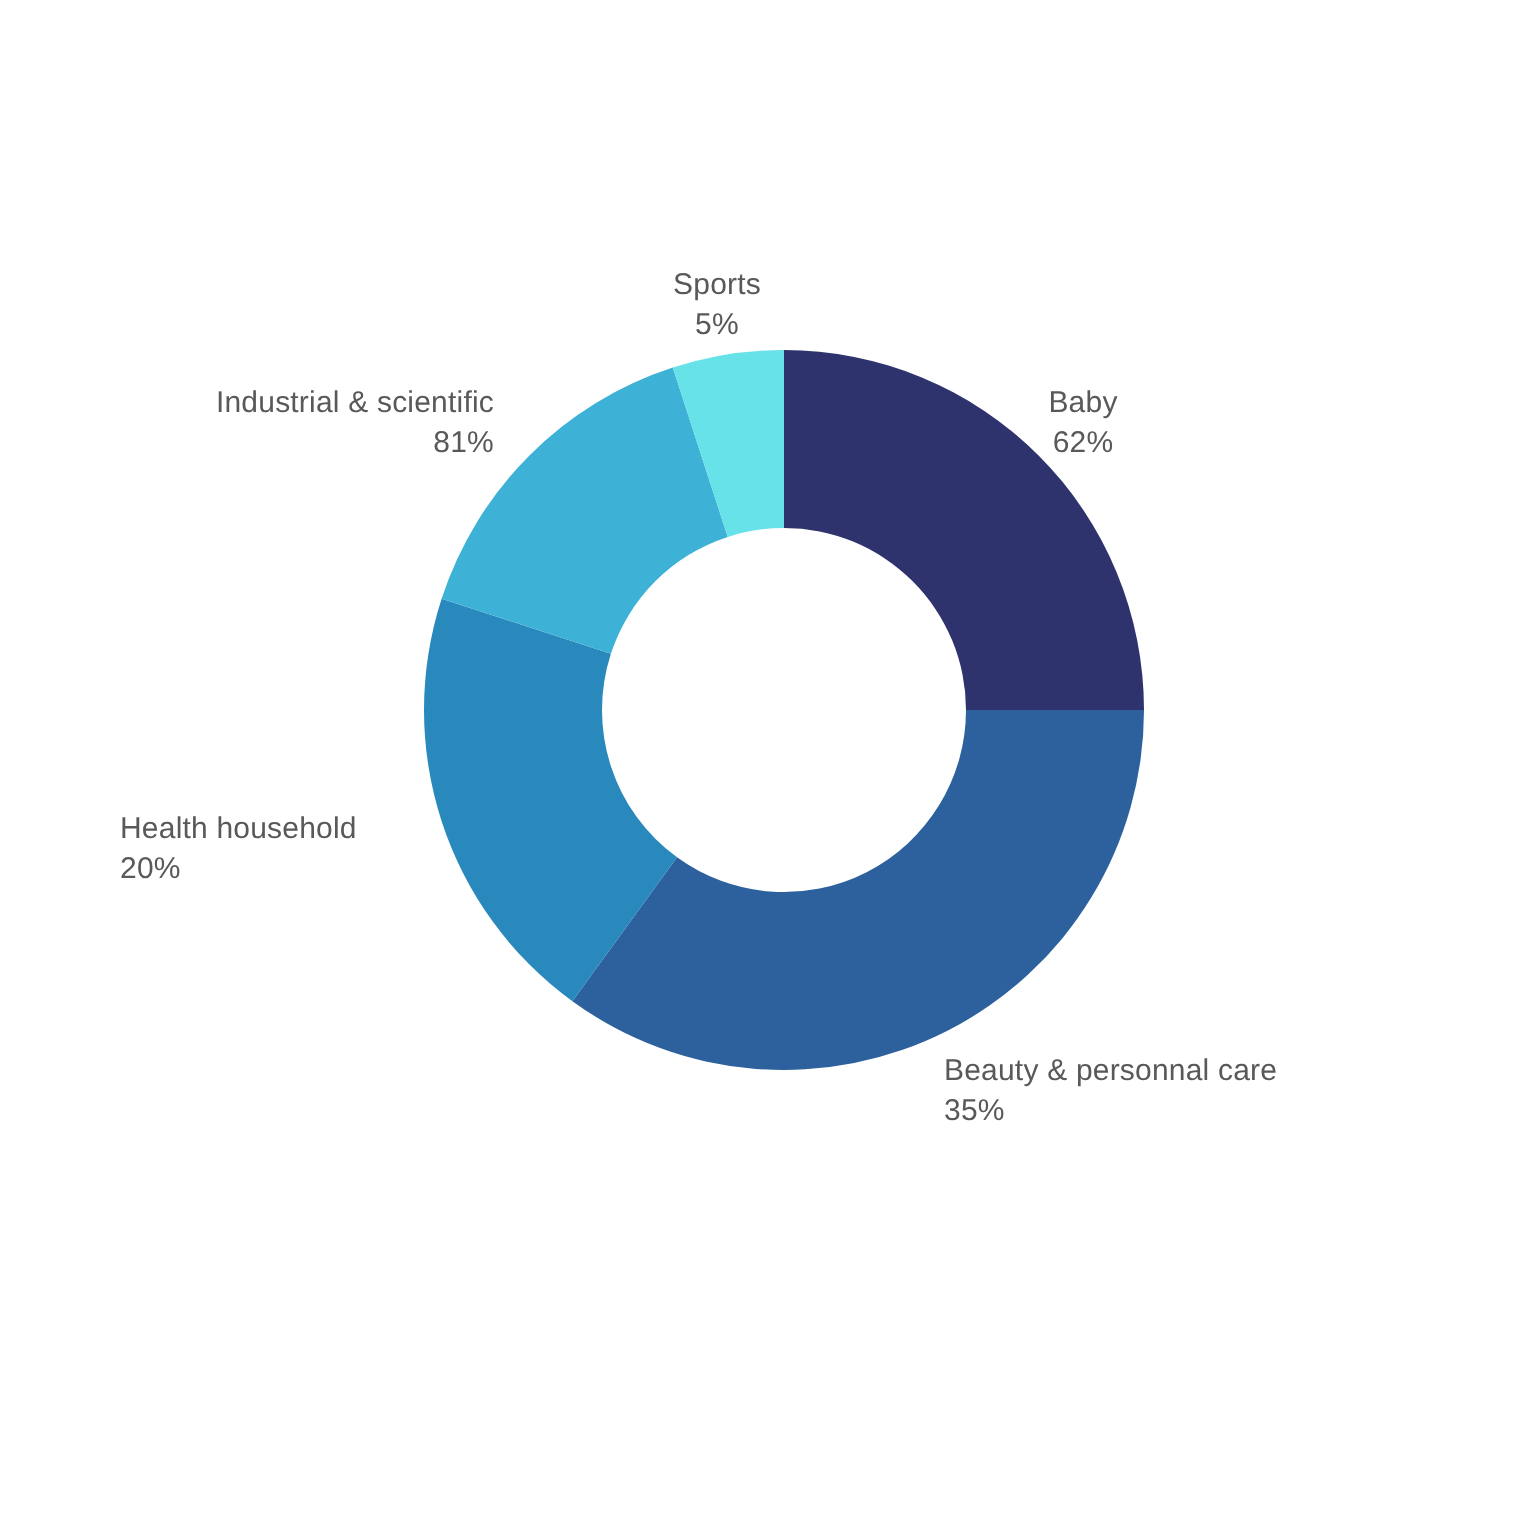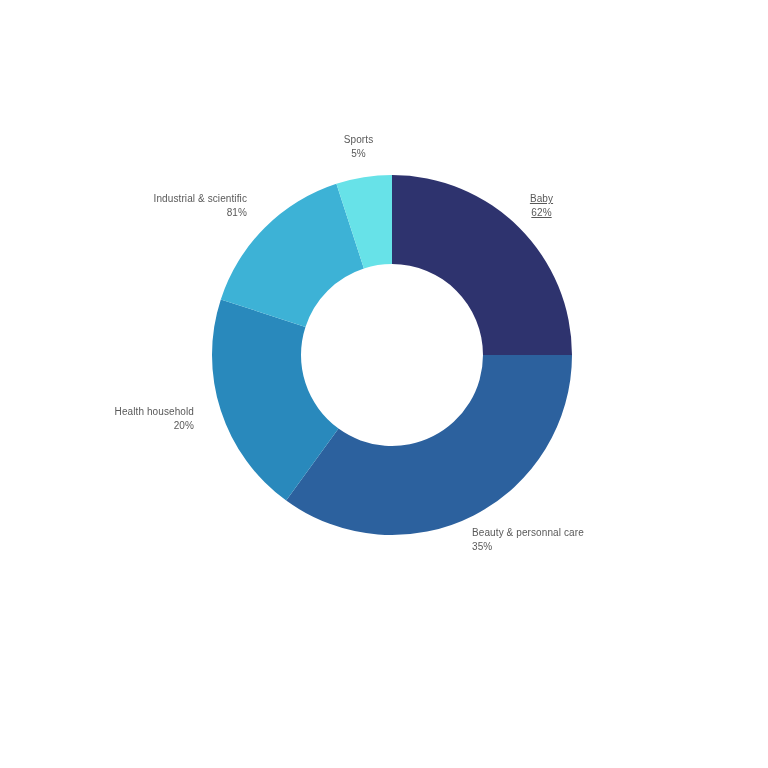--- a/index.html
+++ b/index.html
@@ -20,37 +20,37 @@
   }
   #donut-svg {
     position: absolute;
     left: 0;
     top: 0;
     display: block;
   }
   .slice-label {
     position: absolute;
     color: #595959;
-    font-size: 10px;
+    font-size: 15px;
     line-height: 1.35;
     white-space: nowrap;
     letter-spacing: 0.1px;
   }
   .slice-label .lbl-name {
     display: block;
   }
   .slice-label .lbl-value {
     display: block;
   }
   
   #label-sports      { left: 300px; top: 133px; width: 117px; text-align: center; }
   #label-industrial  { left: 80px;  top: 192px; width: 167px; text-align: right; }
-  #label-health      { left: 60px;  top: 405px; width: 134px; text-align: right; }
+  #label-health      { left: 60px;  top: 405px; width: 134px; text-align: left; }
   #label-beauty      { left: 472px; top: 526px; width: 180px; text-align: left; }
-  #label-baby        { left: 500px; top: 192px; width: 83px;  text-align: center; text-decoration: underline; }
+  #label-baby        { left: 500px; top: 192px; width: 83px;  text-align: center; }
 </style>
 </head>
 <body>
 
 <div id="chart-root">
 
   <svg id="donut-svg" width="768" height="768" viewBox="0 0 768 768" aria-hidden="true">
     <g id="slice-group">
         <path d="M 392.00 175.00 A 180 180 0 0 1 572.00 355.00 L 483.00 355.00 A 91 91 0 0 0 392.00 264.00 Z" fill="#2E336E"></path>
         <path d="M 572.00 355.00 A 180 180 0 0 1 286.20 500.62 L 338.51 428.62 A 91 91 0 0 0 483.00 355.00 Z" fill="#2C619E"></path>

